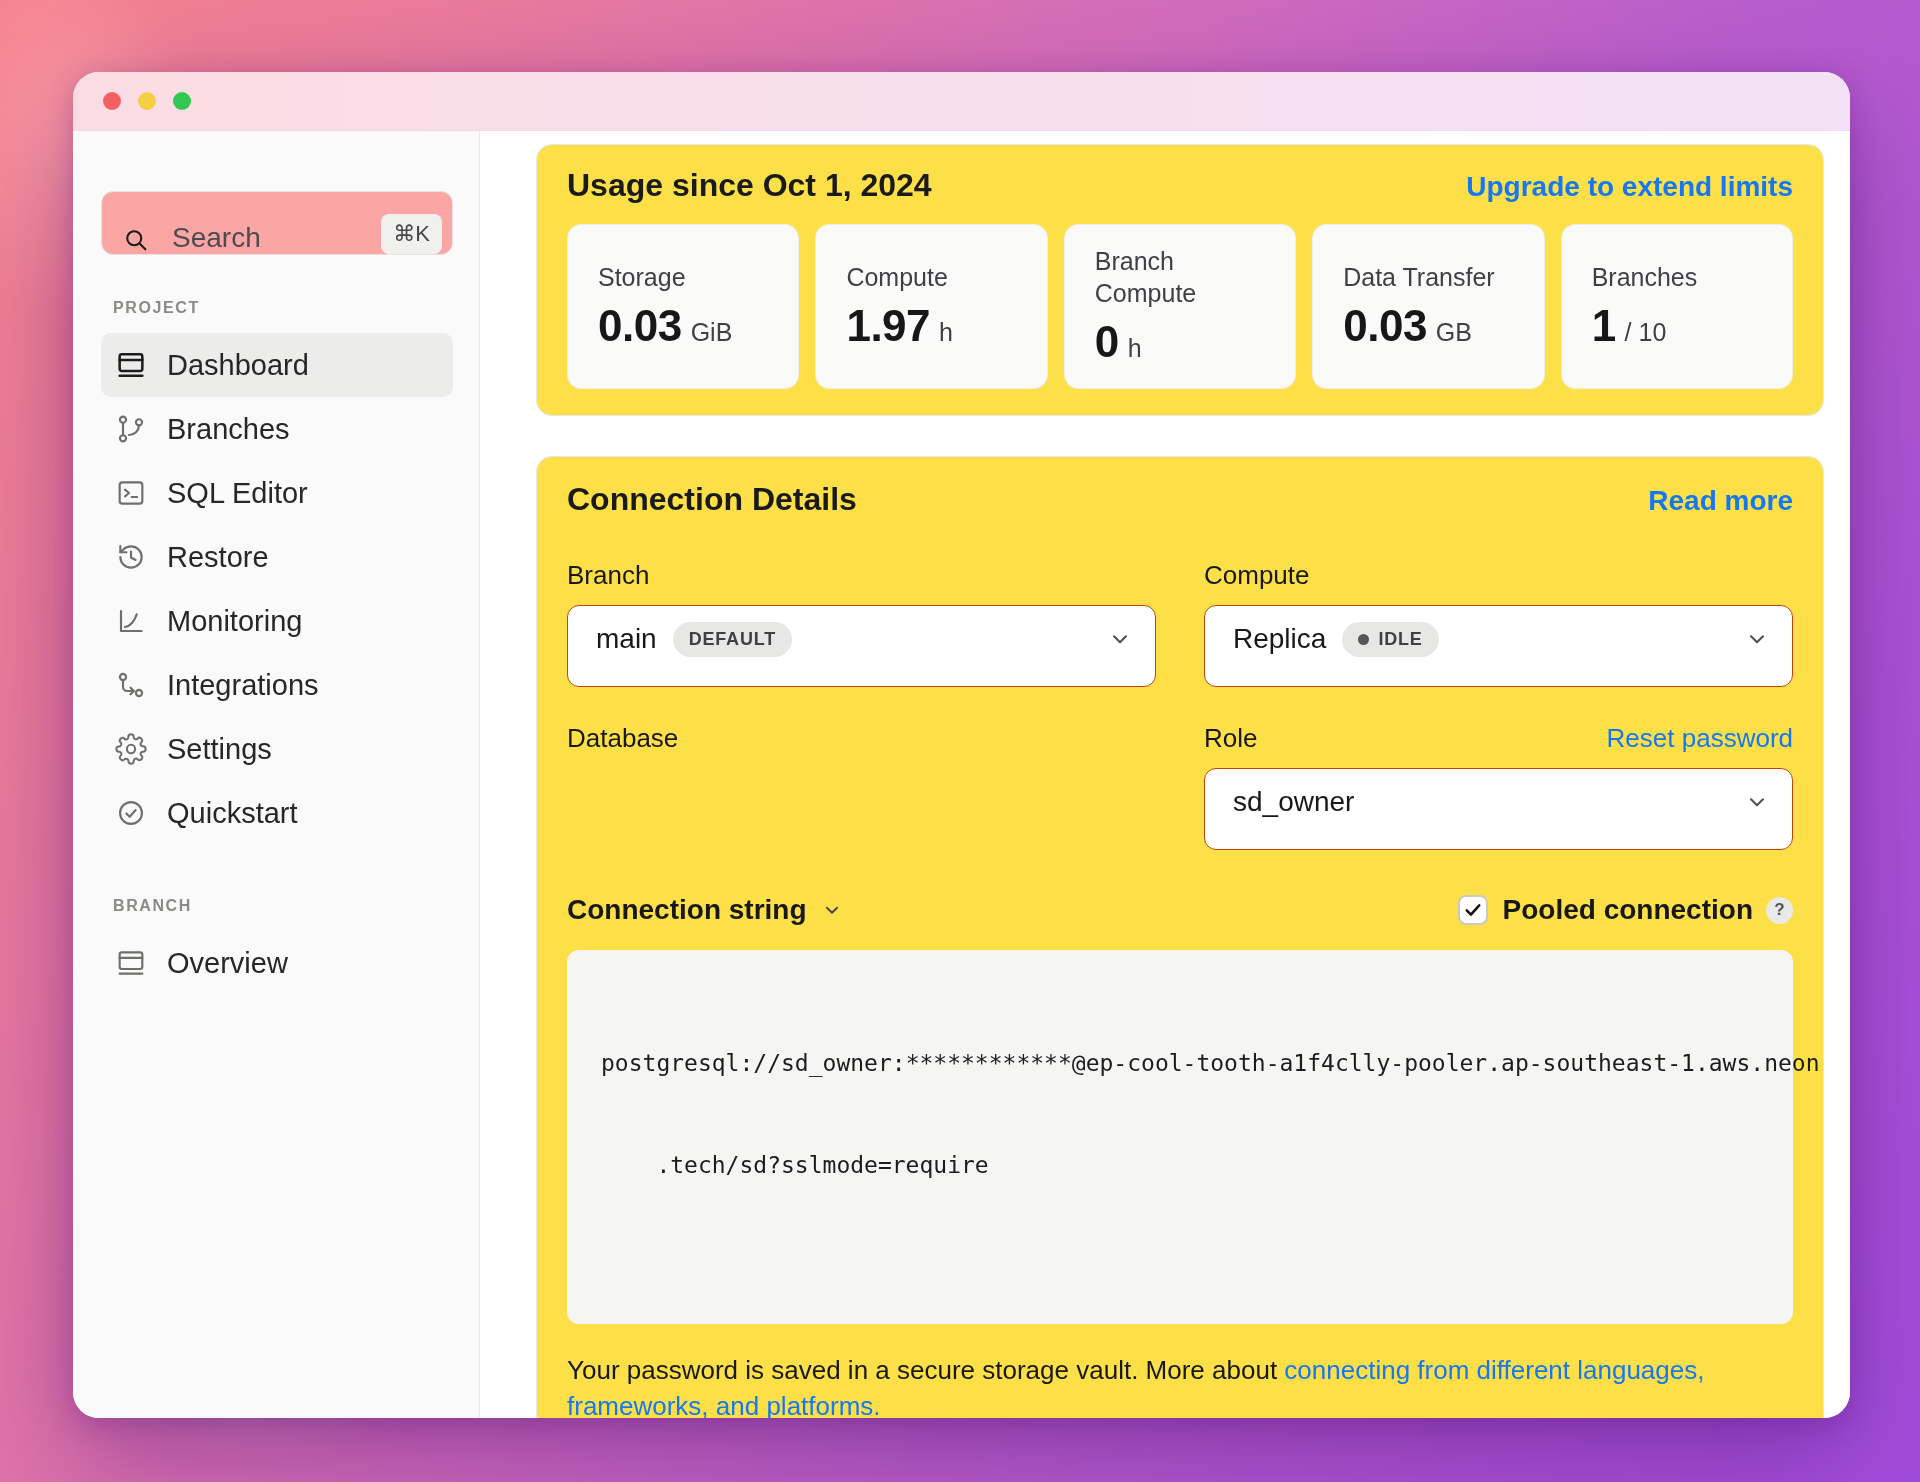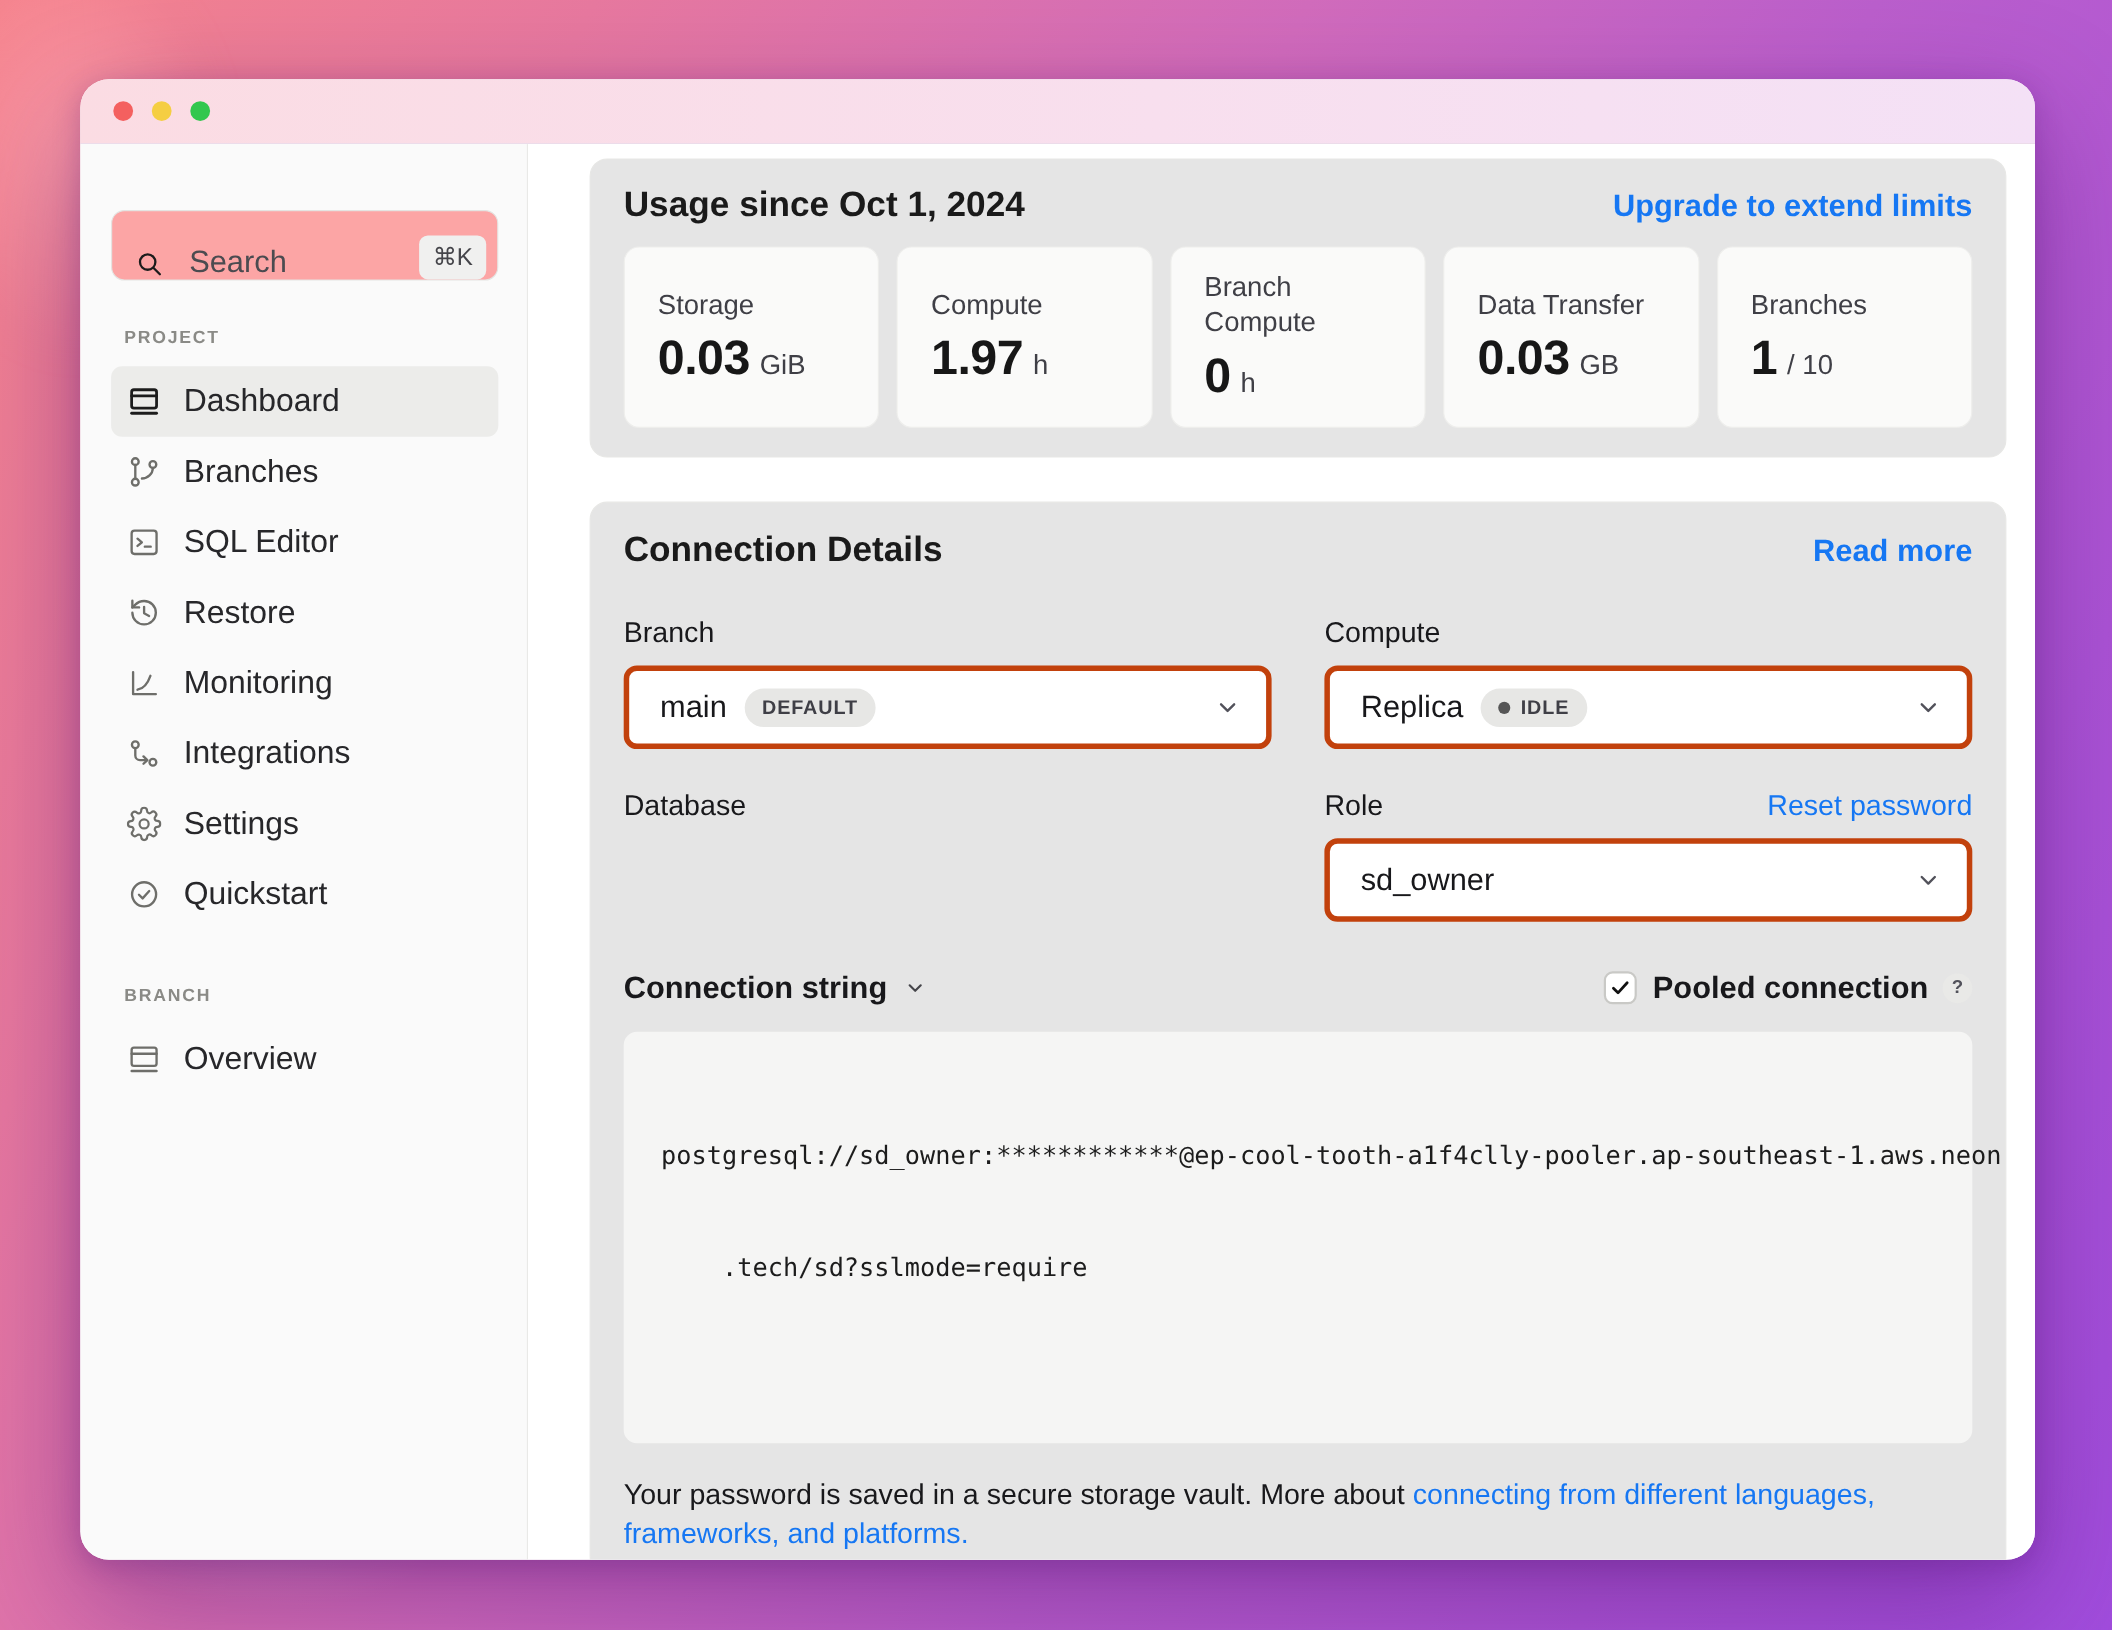--- a/index.html
+++ b/index.html
@@ -40,41 +40,41 @@
   .nav-label{font-size:16px;font-weight:700;letter-spacing:1.6px;color:#8a8a86;margin:46px 0 16px 12px;}
   .nav-item{height:64px;display:flex;align-items:center;gap:20px;padding:0 12px 0 14px;border-radius:10px;
     color:#27272a;font-size:29px;cursor:default;}
   .nav-item .nic{width:32px;height:32px;display:flex;align-items:center;justify-content:center;color:#6e6e6a;}
   .nav-item.active{background:#ececea;}
   .nav-item.active .nic{color:#1c1c1c;}
   .nav-item svg{width:32px;height:32px;}
 
   
   .main{flex:1;box-sizing:border-box;padding:13px 26px 0 56px;background:#ffffff;overflow:hidden;}
-  .card{border:1px solid #e7e7e5;border-radius:16px;background:#e5e5e5;box-sizing:border-box;}
+  .card{border:1px solid #e7e7e5;border-radius:16px;background:#fde047;box-sizing:border-box;}
 
   .usage-card{padding:22px 30px 26px;margin-bottom:40px;}
   .card-head{display:flex;justify-content:space-between;align-items:baseline;}
   .card-title{font-size:32px;font-weight:600;color:#1a1a1a;}
   .blue-link{font-size:28px;font-weight:600;color:#1677f3;cursor:pointer;}
   .stats{display:flex;gap:16px;margin-top:20px;}
   .stat{flex:1;height:165px;background:#fafaf9;border:1px solid #eeeeec;border-radius:14px;
     display:flex;flex-direction:column;justify-content:center;padding:0 10px 0 30px;box-sizing:border-box;}
   .stat-label{font-size:25px;color:#3f3f46;line-height:1.25;margin-bottom:8px;}
   .stat-value{display:flex;align-items:baseline;}
   .stat-num{font-size:44px;font-weight:700;color:#171717;letter-spacing:-.5px;}
   .stat-unit{font-size:25px;color:#3f3f46;margin-left:9px;}
 
   .conn-card{padding:24px 30px 18px;}
   .form-grid{display:grid;grid-template-columns:1fr 1fr;column-gap:48px;margin-top:42px;}
   .field-head{display:flex;justify-content:space-between;align-items:baseline;margin-bottom:14px;}
   .field-label{font-size:26px;font-weight:500;color:#18181b;}
   .reset-link{font-size:26px;font-weight:400;color:#1677f3;cursor:pointer;text-align:center;}
-  .select{height:66px;border:5px solid #c2410c;border-radius:12px;background:#fff;
-    display:flex;align-items:center;padding:0 22px 0 28px;cursor:pointer;}
+  .select{height:66px;border:1px solid #c2410c;border-radius:12px;background:#fff;
+    display:flex;align-items:center;padding:0 22px 14px 28px;cursor:pointer;}
   .select .sval{font-size:28px;color:#18181b;}
   .select .spacer{flex:1;}
   .select .chev{color:#52525b;display:flex;}
   .row2{margin-top:36px;}
   .badge{background:#e7e7e5;border-radius:999px;padding:7px 16px;font-size:18px;font-weight:700;
     letter-spacing:.8px;color:#3f3f46;margin-left:16px;display:flex;align-items:center;gap:9px;}
   .badge .dot{width:11px;height:11px;border-radius:50%;background:#565656;}
 
   .conn-row{margin-top:44px;display:flex;justify-content:space-between;align-items:center;}
   .cs-toggle{display:flex;align-items:center;gap:14px;cursor:pointer;}

